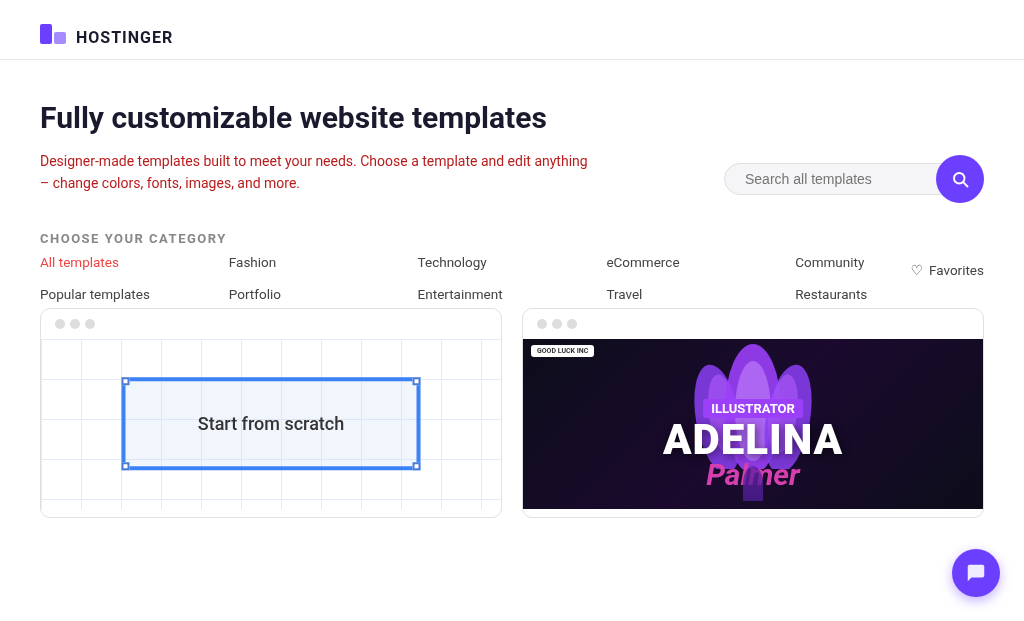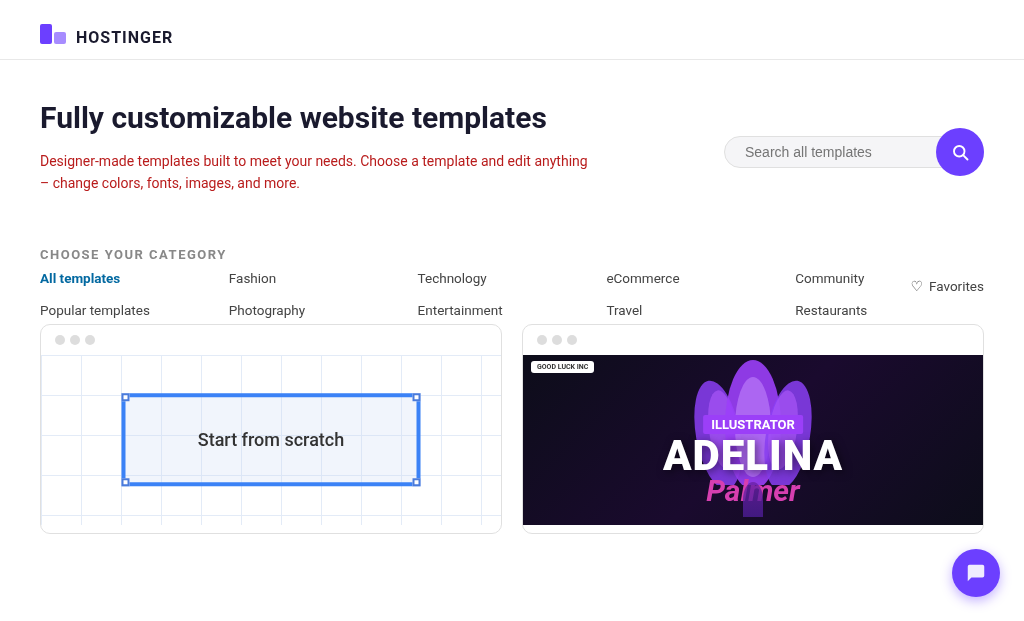--- a/index.html
+++ b/index.html
@@ -33,22 +33,22 @@
     .main {
       max-width: 1024px;
       margin: 0 auto;
       padding: 40px 40px 0;
     }
 
     
     .hero {
       display: flex;
       justify-content: space-between;
-      align-items: center;
-      margin-bottom: 52px;
+      align-items: flex-end;
+      margin-bottom: 36px;
     }
     .hero-text {
       flex: 1;
       max-width: 560px;
     }
     .hero-title {
       font-size: 30px;
       font-weight: 700;
       color: #1a1a2e;
       margin-bottom: 14px;
@@ -109,22 +109,22 @@
       margin-bottom: 4px;
     }
     .category-item {
       font-size: 13.5px;
       color: #444;
       cursor: pointer;
       padding: 4px 0;
       text-decoration: none;
     }
     .category-item.active {
-      font-weight: 700;
-      color: #0369a1;
+      font-weight: 400;
+      color: #ef4444;
     }
     .favorites-item {
       display: flex;
       align-items: center;
       gap: 6px;
       font-size: 13.5px;
       color: #444;
       cursor: pointer;
       justify-content: flex-end;
     }
@@ -276,21 +276,20 @@
 
       <div style="display:flex; flex-direction:column; gap:8px;">
         <a class="category-item active">All templates</a>
         <a class="category-item">Popular templates</a>
         <a class="category-item">Blank templates</a>
         <a class="category-item">Landing pages</a>
       </div>
 
       <div style="display:flex; flex-direction:column; gap:8px;">
         <a class="category-item">Fashion</a>
-        <a class="category-item">Photography</a>
         <a class="category-item">Portfolio</a>
         <a class="category-item">Resume</a>
       </div>
 
       <div style="display:flex; flex-direction:column; gap:8px;">
         <a class="category-item">Technology</a>
         <a class="category-item">Entertainment</a>
         <a class="category-item">Marketing</a>
         <a class="category-item">Events</a>
       </div>

